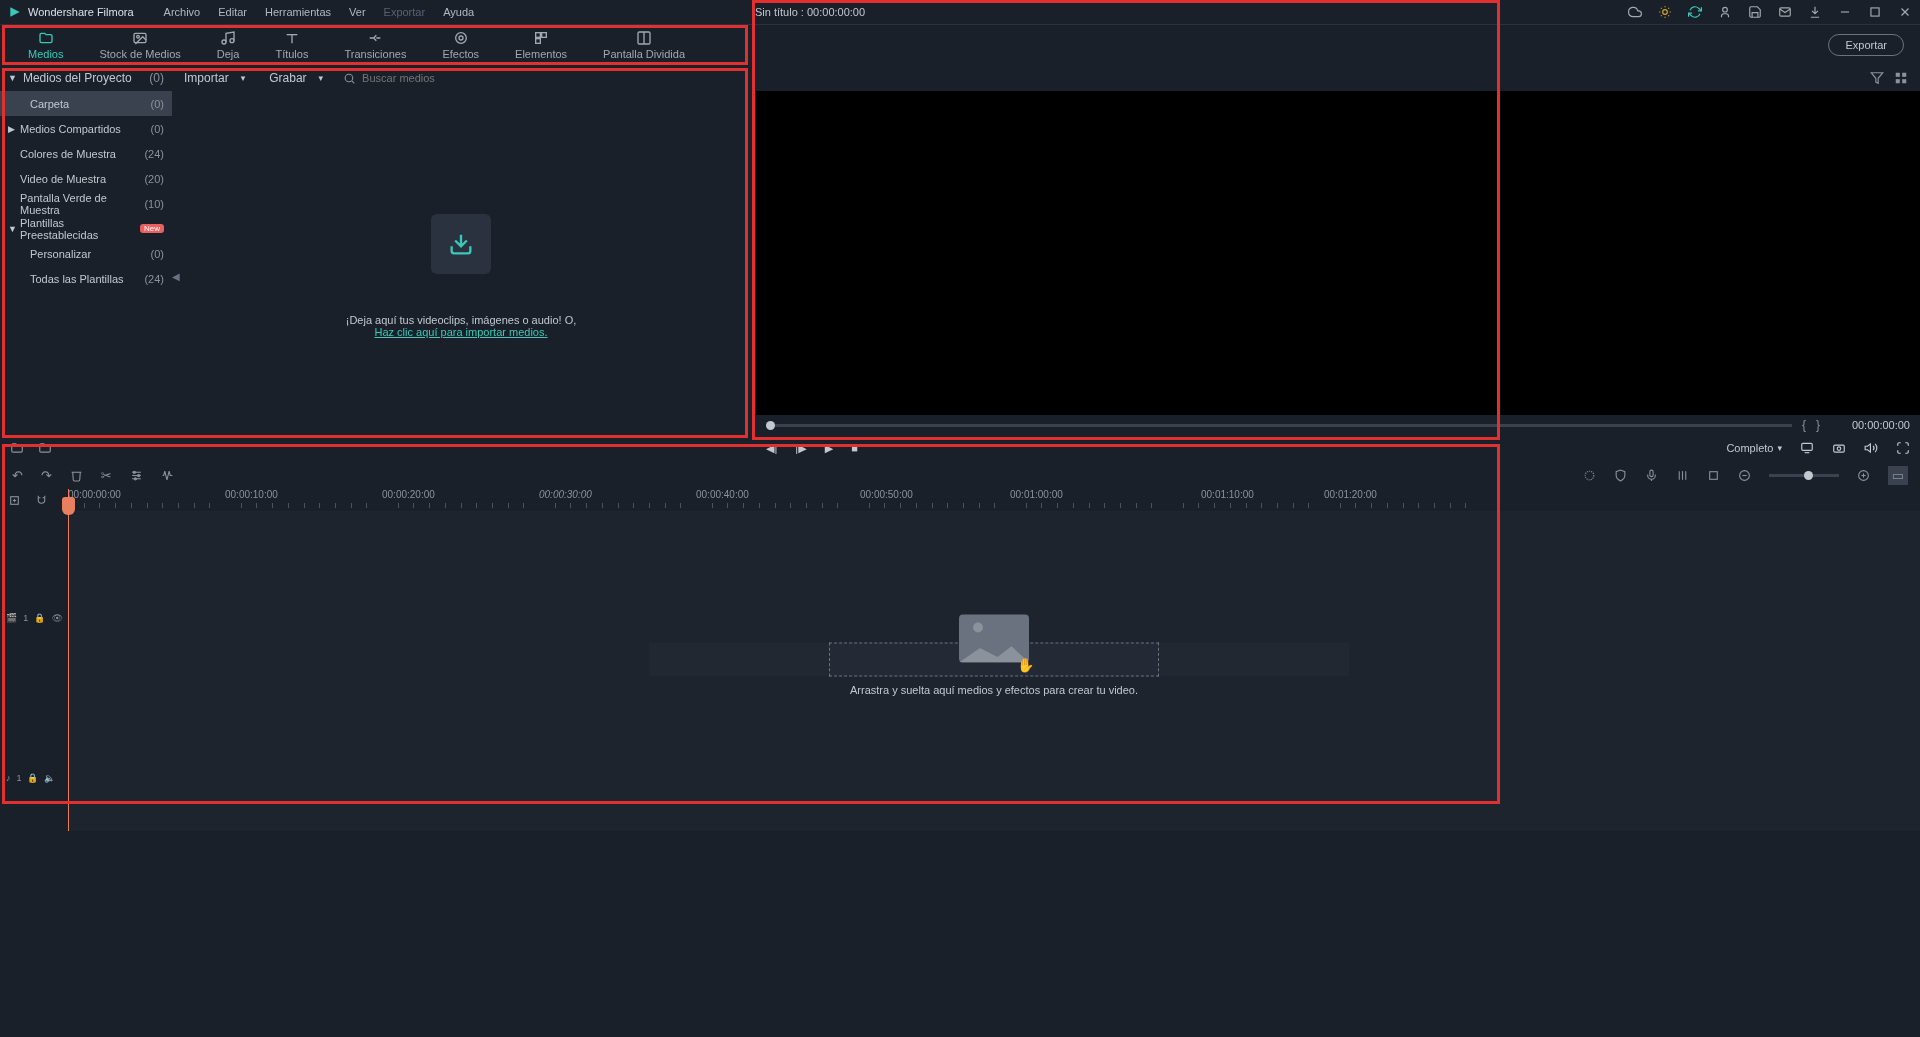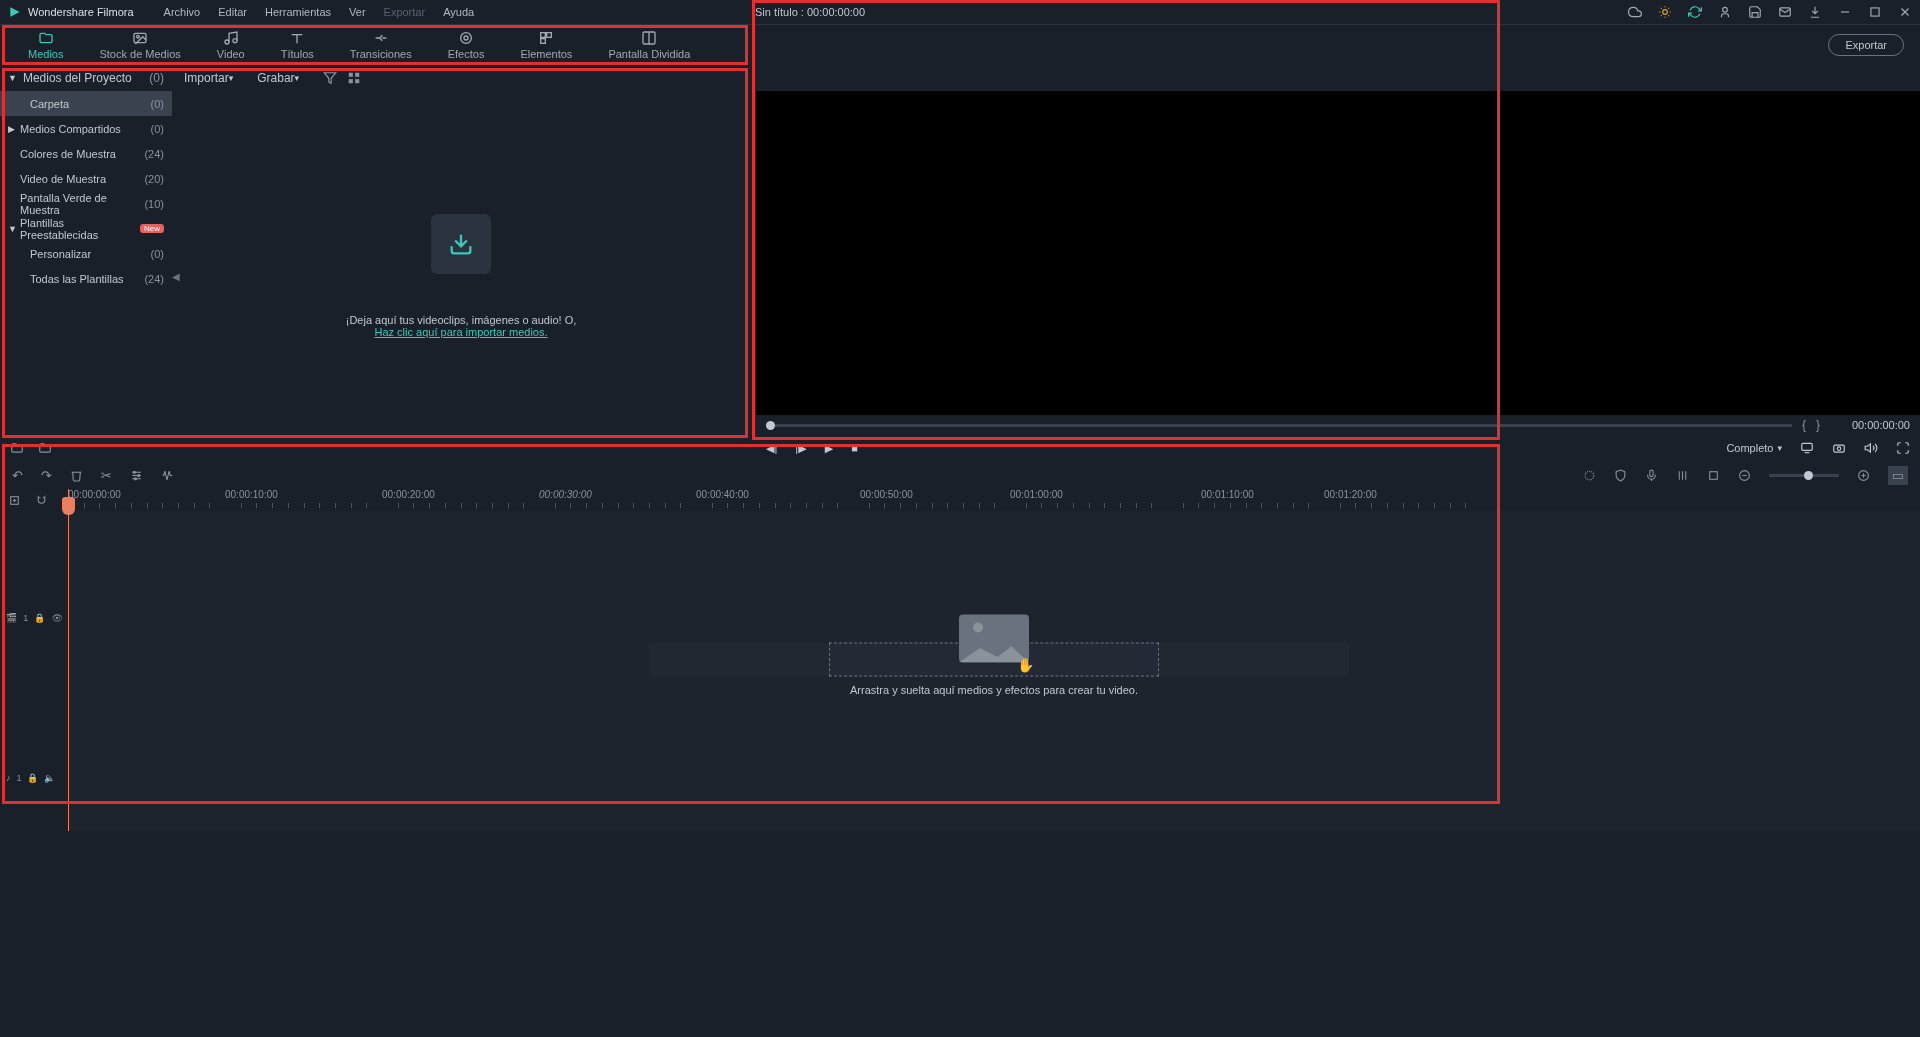--- a/index.html
+++ b/index.html
@@ -28,21 +28,21 @@
 .tab .tab-label { font-size: 11px; }
 .tabs-row .spacer { flex: 1; }
 .export-btn { border: 1px solid #6a7280; border-radius: 14px; padding: 4px 16px; color: #c0c8d0; font-size: 11px; cursor: pointer; margin-right: 6px; }
 
 
 .sub-bar { display: flex; align-items: center; height: 26px; background: #1a2029; }
 .sub-bar .side-head { width: 172px; display: flex; align-items: center; padding: 0 8px; }
 .sub-bar .chev { margin-right: 6px; font-size: 9px; }
 .sub-bar .side-head .lbl { flex: 1; }
 .sub-bar .cnt { color: #8a929c; }
-.sub-bar .dd { display: flex; align-items: center; padding: 0 12px; cursor: pointer; color: #c0c8d0; }
+.sub-bar .dd { display: flex; align-items: center; padding: 0 12px; cursor: pointer; color: #c0c8d0; gap: 12px; }
 .sub-bar .search { display: flex; align-items: center; flex: 1; padding: 0 8px; gap: 6px; }
 .sub-bar .right-ico { display: flex; gap: 10px; padding: 0 12px; }
 .sub-bar .search input { background: transparent; border: none; color: #c0c8d0; outline: none; font-size: 11px; flex: 1; }
 
 
 .main-row { display: flex; height: 370px; }
 .media-panel-wrap { width: 750px; display: flex; flex-direction: column; }
 .media-panel { display: flex; flex: 1; }
 .side-list { width: 172px; background: #1a2029; display: flex; flex-direction: column; }
 .side-item { display: flex; align-items: center; height: 25px; padding: 0 8px; cursor: pointer; }
@@ -207,21 +207,21 @@
       <span class="tab-label">Stock de Medios</span>
     </div>
     <div class="tab">
       <span class="tab-icon">
         <svg width="16" height="16" viewBox="0 0 24 24" fill="none" stroke="currentColor" stroke-width="2">
           <path d="M9 18V5l12-2v13"></path>
           <circle cx="6" cy="18" r="3"></circle>
           <circle cx="18" cy="16" r="3"></circle>
         </svg>
       </span>
-      <span class="tab-label">Video</span>
+      <span class="tab-label">Deja</span>
     </div>
     <div class="tab">
       <span class="tab-icon">
         <svg width="16" height="16" viewBox="0 0 24 24" fill="none" stroke="currentColor" stroke-width="2">
           <polyline points="4 7 20 7"></polyline>
           <line x1="12" y1="7" x2="12" y2="20"></line>
         </svg>
       </span>
       <span class="tab-label">Títulos</span>
     </div>
@@ -271,20 +271,29 @@
     <span class="lbl">Medios del Proyecto</span>
     <span class="cnt">(0)</span>
   </div>
   <div class="dd">
     <span>Importar</span>
     <span style="font-size:9px">▾</span>
   </div>
   <div class="dd">
     <span>Grabar</span>
     <span style="font-size:9px">▾</span>
+  </div>
+  <div class="search">
+    <span>
+        <svg width="13" height="13" viewBox="0 0 24 24" fill="none" stroke="#8a929c" stroke-width="2">
+          <circle cx="11" cy="11" r="7"></circle>
+          <line x1="21" y1="21" x2="16.65" y2="16.65"></line>
+        </svg>
+      </span>
+    <input placeholder="Buscar medios" style="">
   </div>
   <div class="right-ico">
     <span>
         <svg width="14" height="14" viewBox="0 0 24 24" fill="none" stroke="#8a929c" stroke-width="2">
           <polygon points="22 3 2 3 10 12.46 10 19 14 21 14 12.46 22 3"></polygon>
         </svg>
       </span>
     <span>
         <svg width="14" height="14" viewBox="0 0 24 24" fill="#8a929c">
           <rect x="3" y="3" width="7" height="7"></rect>

